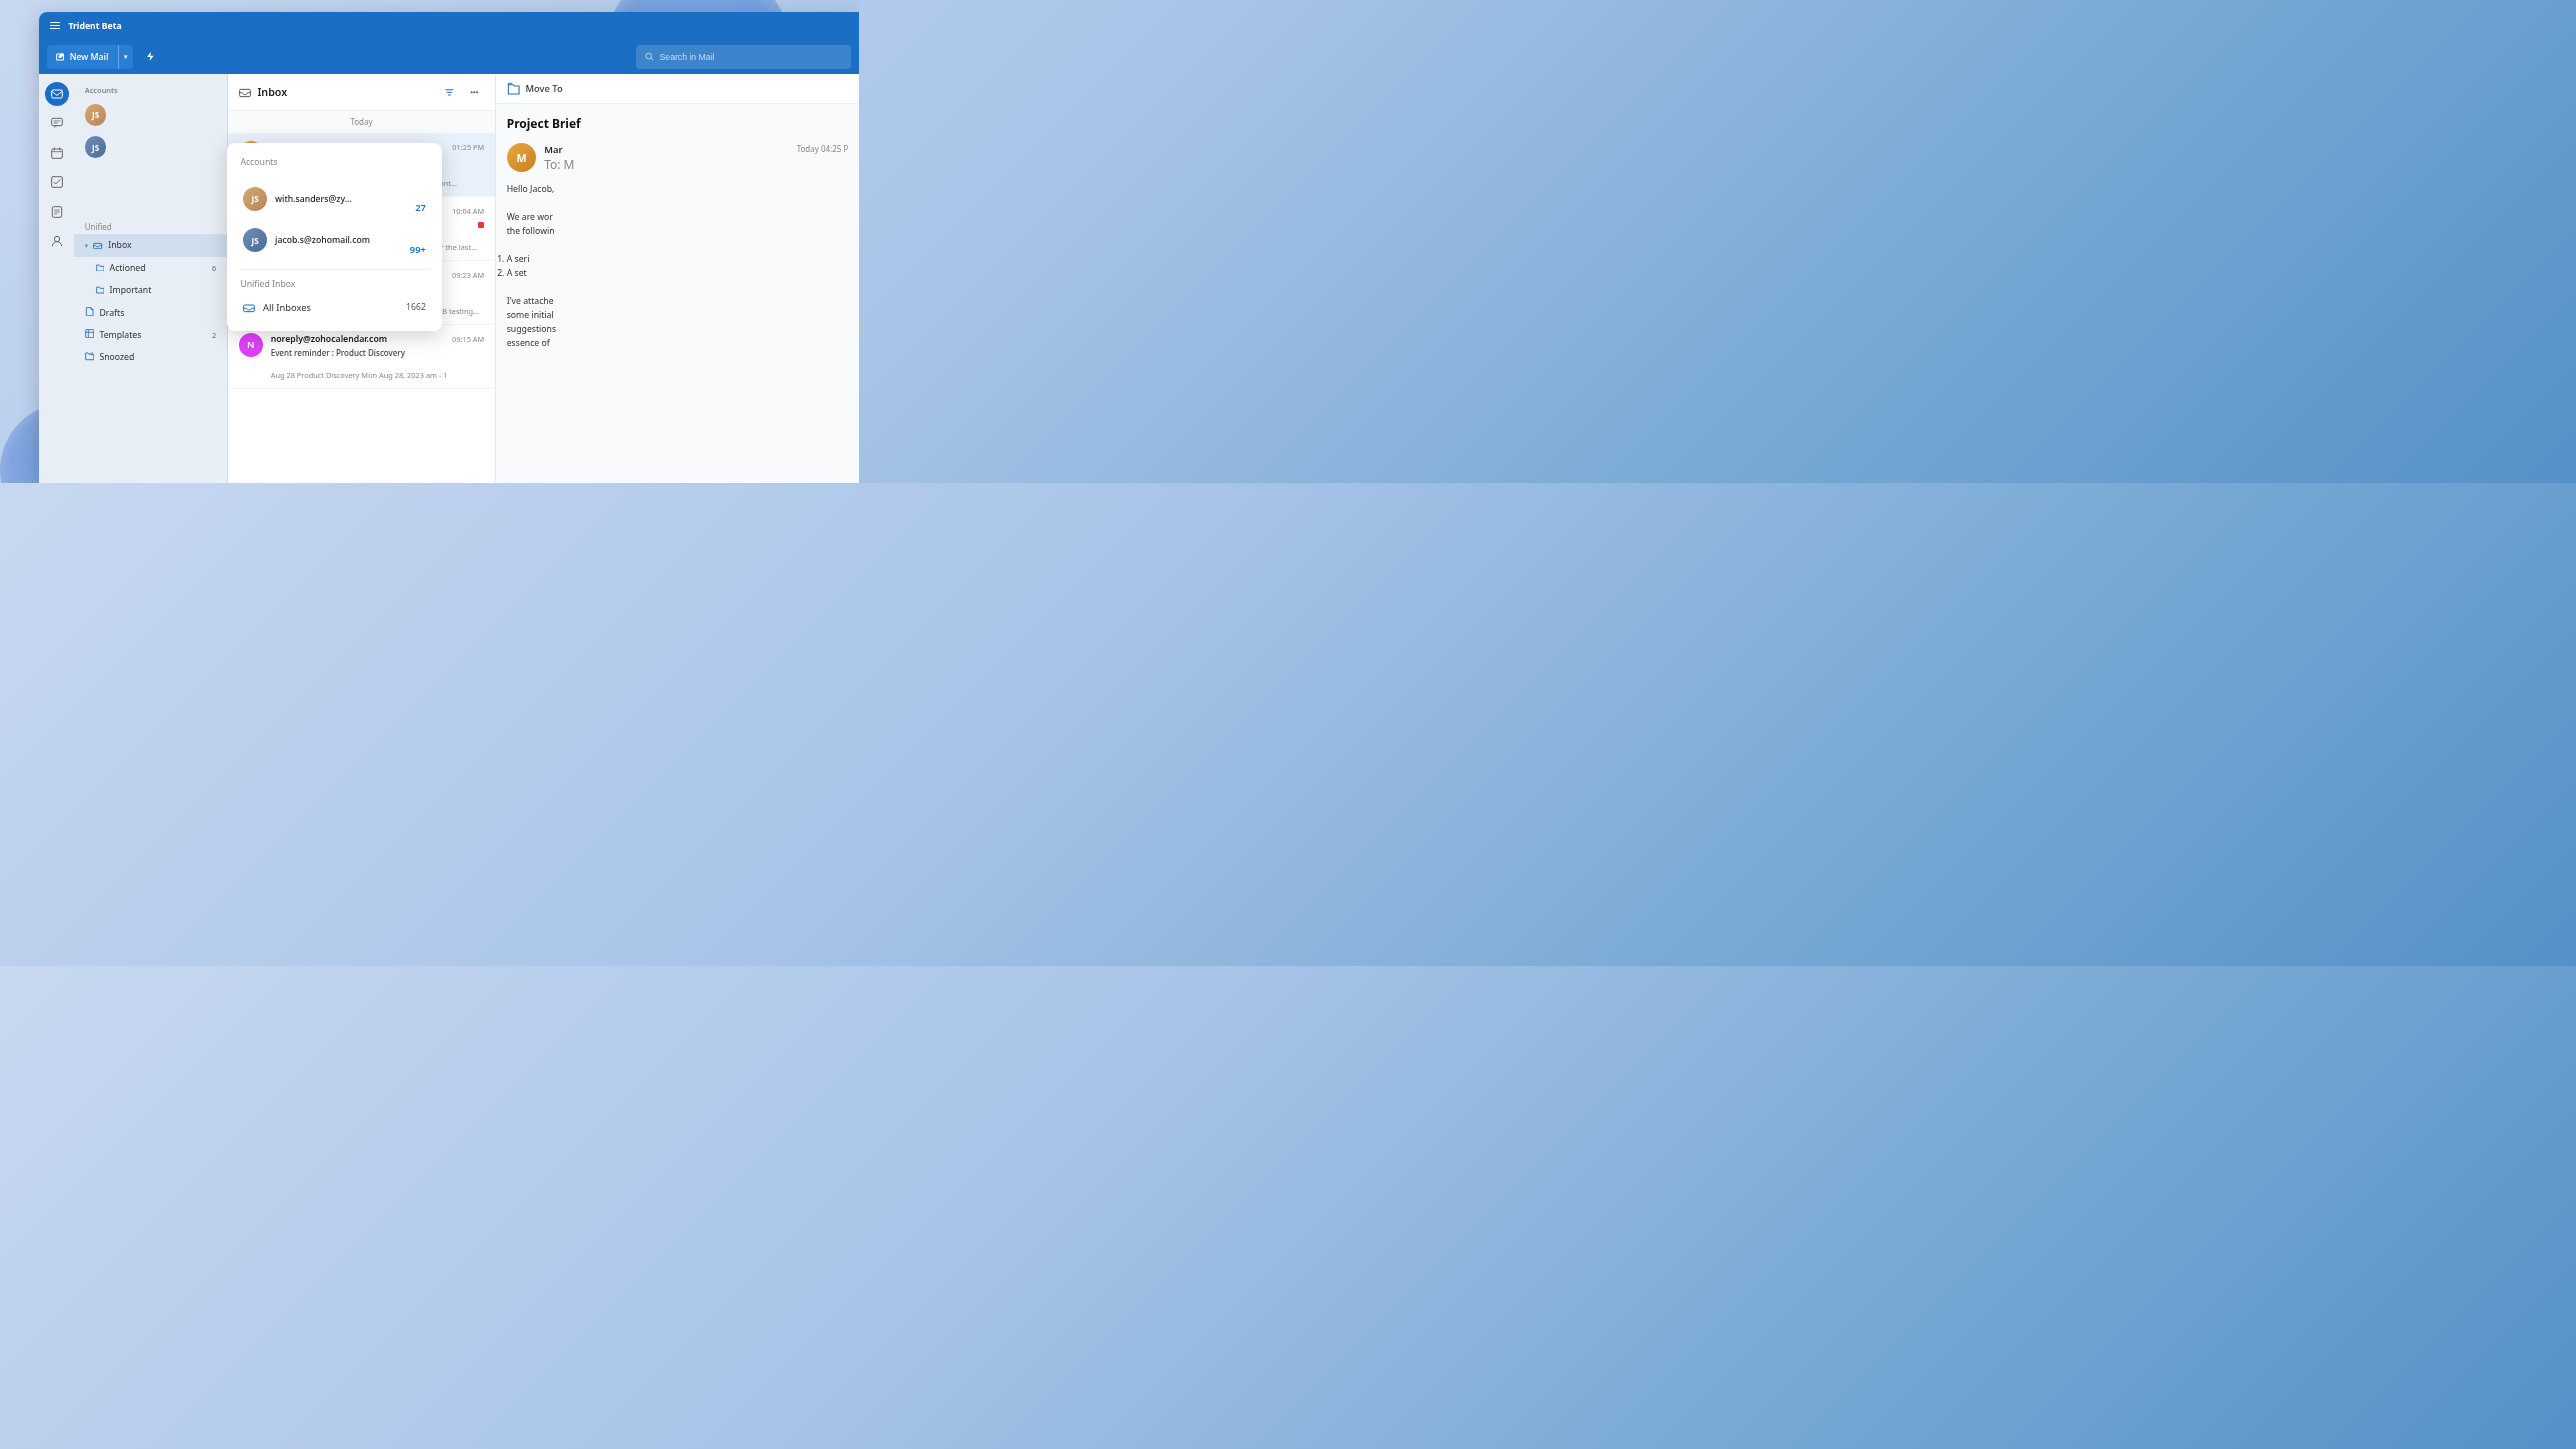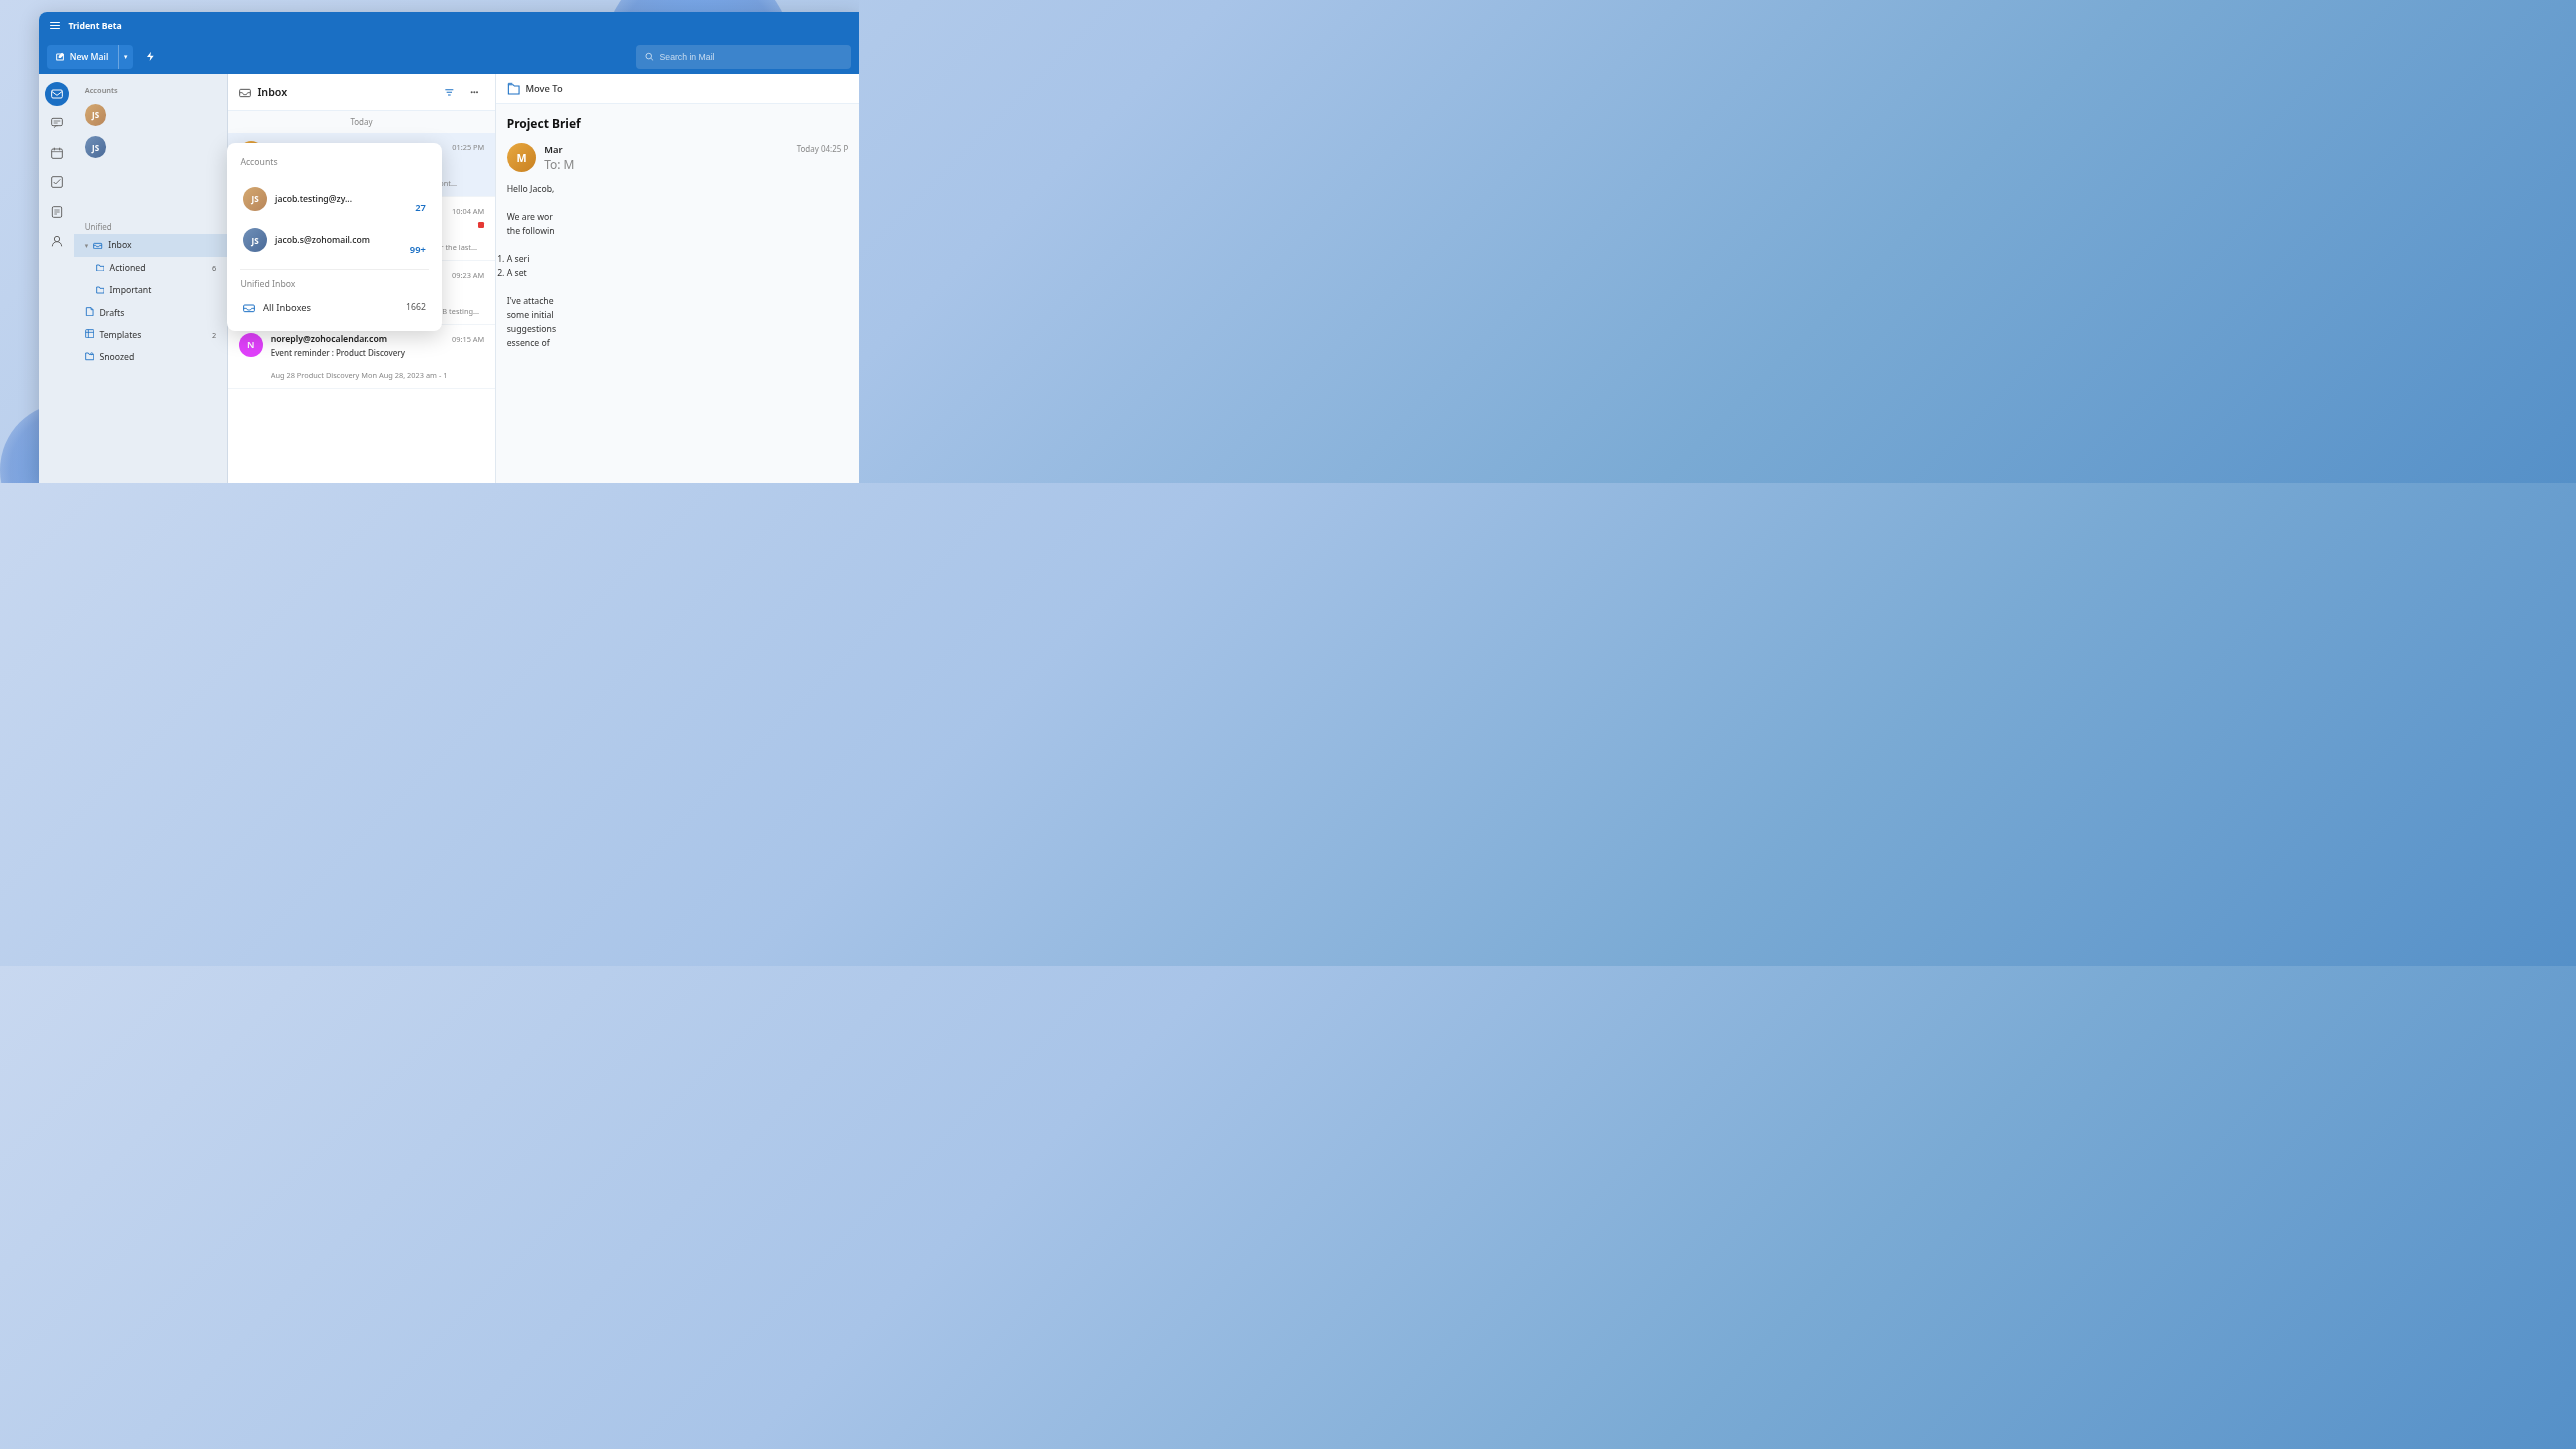--- a/index.html
+++ b/index.html
@@ -850,21 +850,21 @@
       </div>
     </div>
 
   </div>
 
   <div class="dropdown-overlay">
     <div class="dropdown-section-title">Accounts</div>
 
     <div class="dropdown-account-item">
       <div class="dropdown-avatar avatar-person-1" style="width:24px;height:24px;border-radius:50%;background:linear-gradient(135deg,#d4a870,#b8865a);display:flex;align-items:center;justify-content:center;color:white;font-size:8px;font-weight:bold;">JS</div>
-      <span class="dropdown-email">jacob.testing@zy...</span>
+      <span class="dropdown-email">with.sanders@zy...</span>
       <span class="dropdown-count">27</span>
     </div>
 
     <div class="dropdown-account-item">
       <div class="dropdown-avatar avatar-person-2" style="width:24px;height:24px;border-radius:50%;background:linear-gradient(135deg,#7090b8,#4a6a98);display:flex;align-items:center;justify-content:center;color:white;font-size:8px;font-weight:bold;">JS</div>
       <span class="dropdown-email">jacob.s@zohomail.com</span>
       <span class="dropdown-count">99+</span>
     </div>
 
     <div class="dropdown-divider"></div>

